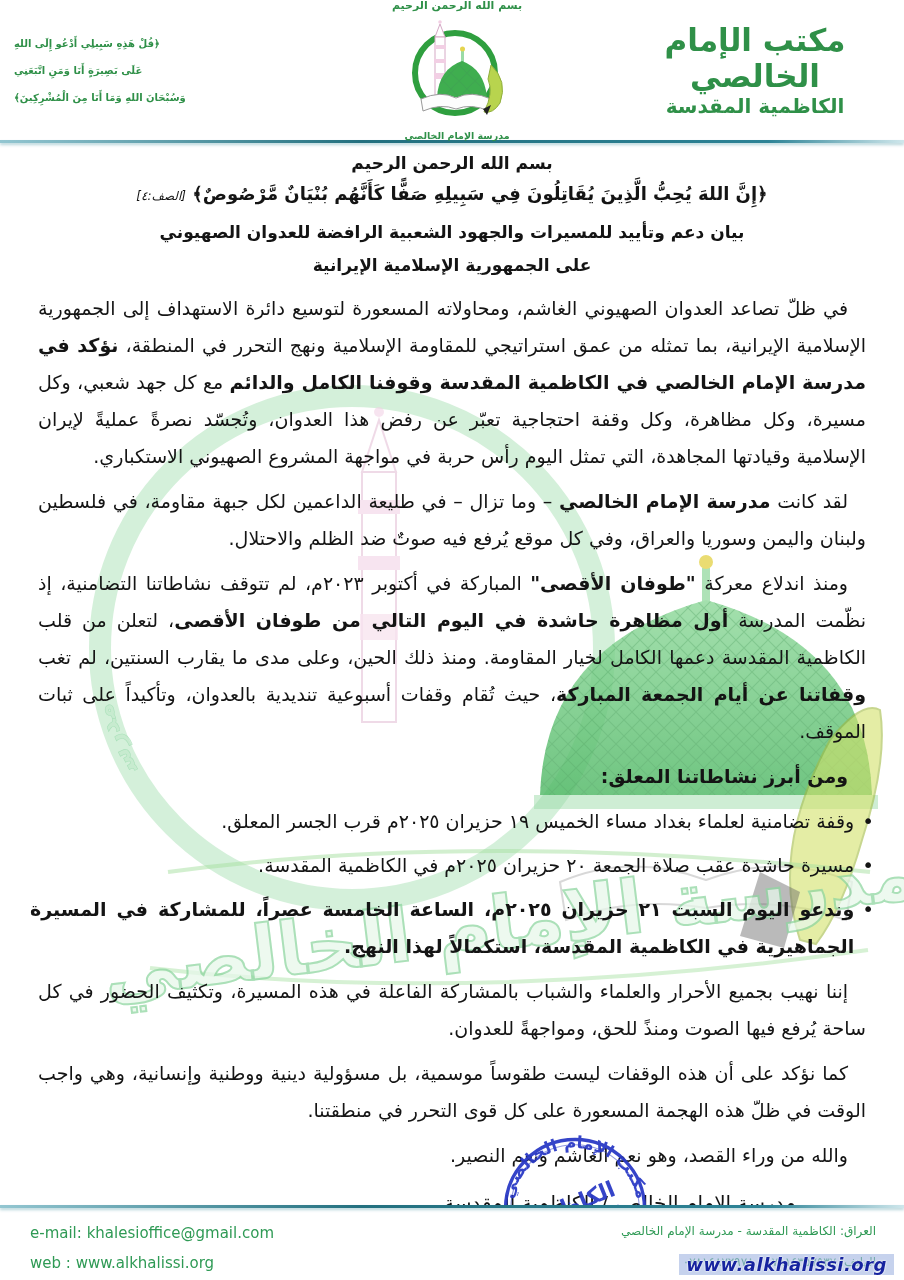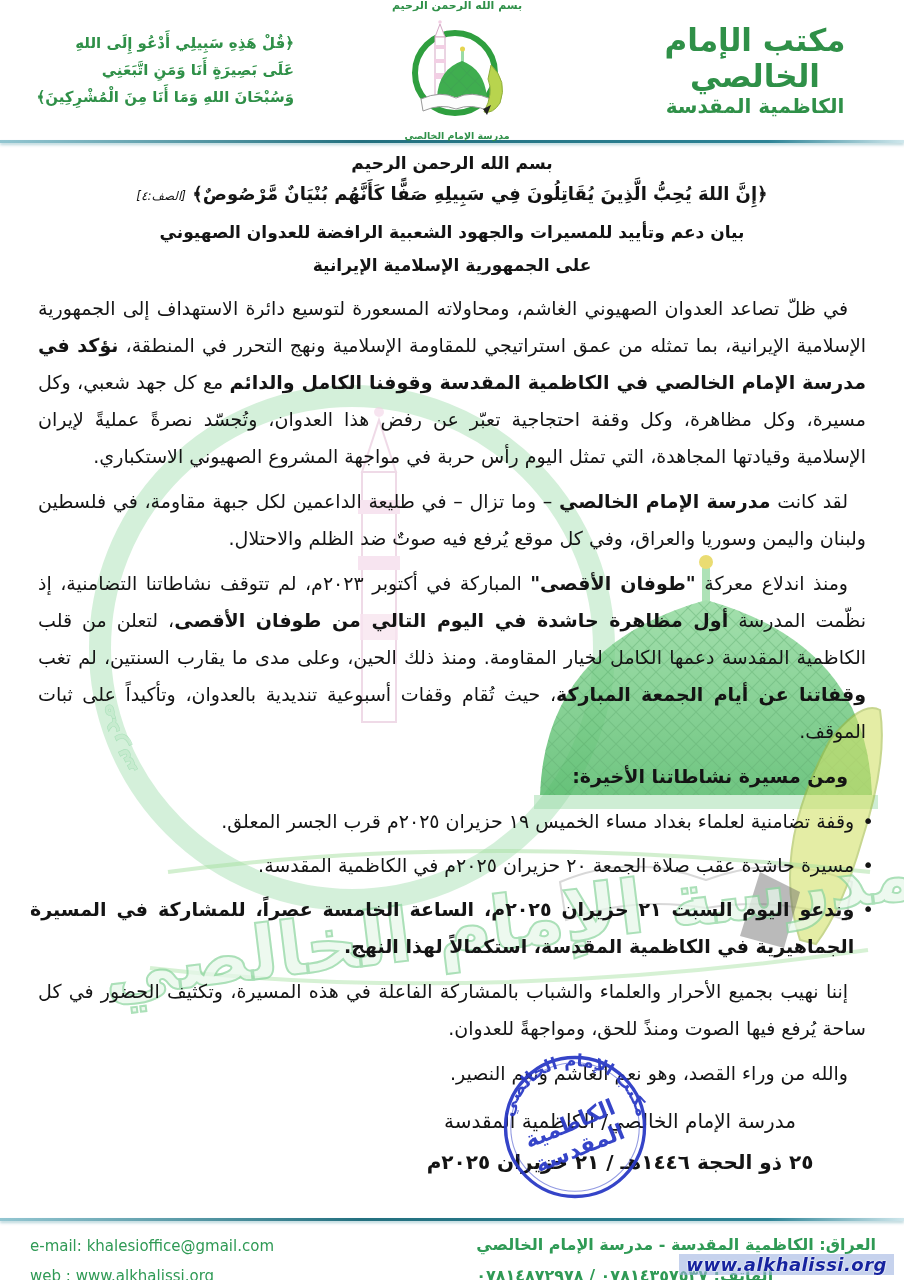--- a/index.html
+++ b/index.html
@@ -9,22 +9,22 @@
     font-family:"DejaVu Sans",sans-serif;color:var(--text_black,#111);
   }
   .wm{position:absolute;inset:0;z-index:0;pointer-events:none;}
   .content{position:relative;z-index:1;padding:0 30px;}
   
   .hdr{display:flex;align-items:center;justify-content:space-between;height:140px;padding:0 14px;}
   .hdr-right{width:270px;text-align:center;color:var(--accent_green);}
   .office-title{font-size:31px;font-weight:bold;letter-spacing:-1px;}
   .office-sub{font-size:20px;font-weight:bold;}
   .hdr-center{width:180px;text-align:center;}
-  .hdr-left{width:280px;text-align:right;color:var(--accent_green);
-    font-size:15px;line-height:27px;font-weight:bold;}
+  .hdr-left{width:280px;text-align:left;color:var(--accent_green);
+    font-size:10px;line-height:27px;font-weight:bold;}
   .sep{height:3px;background:linear-gradient(to left,#cfe7ec 0%,#2d8396 15%,#23707f 60%,#93c6d1 100%);
     box-shadow:0 2px 3px rgba(45,131,150,.35);}
   
   .basmala{text-align:center;font-weight:bold;font-size:17px;margin:10px 0 0;}
   .qverse{text-align:center;font-weight:bold;font-size:18px;margin:10px 0 0;}
   .qverse .ref{font-weight:normal;font-style:italic;font-size:12px;}
   .dtitle{text-align:center;font-weight:bold;font-size:17px;line-height:33px;margin:12px 0 8px;}
   .body p{margin:8px;font-size:19px;line-height:37px;text-align:justify;text-indent:18px;}
   .body p.nojust{text-align:right;}
   p.bullet{display:flex;text-indent:0;margin:7px 0;}
@@ -33,25 +33,25 @@
   
   .signature{position:relative;width:440px;margin:14px auto 0 0;margin-left:auto;margin-right:55px;
     text-align:center;}
   
   .signature{margin-right:auto;margin-left:370px;}
   .sig1{font-size:20px;line-height:30px;}
   .sig2{font-size:20px;font-weight:bold;margin-top:14px;}
   .stamp{position:absolute;left:96px;top:-58px;width:158px;height:158px;opacity:.95;}
   
   .footer{position:absolute;left:0;right:0;bottom:0;z-index:2;background:#fff;}
-  .fwrap{position:relative;height:59px;}
+  .fwrap{position:relative;height:72px;}
   .fleft{position:absolute;left:30px;top:10px;direction:ltr;text-align:left;
     color:var(--footer_green);font-size:15px;line-height:30px;}
   .fright{position:absolute;right:28px;top:8px;color:var(--footer_green);
-    font-weight:bold;font-size:16px;line-height:31px;text-align:left;}
+    font-weight:normal;font-size:12px;line-height:31px;text-align:right;}
   .urlmark{position:absolute;right:10px;bottom:5px;z-index:3;direction:ltr;
     font-style:italic;font-weight:bold;font-size:18px;letter-spacing:.5px;
     color:var(--url_blue);background:rgba(160,180,225,.6);padding:0 7px;
     text-shadow:0 0 2px #fff,0 0 2px #fff;}
 </style>
 </head>
 <body>
 
 <div class="page">
 
@@ -139,36 +139,37 @@
     </div>
     <div class="dtitle">
       <div>بيان دعم وتأييد للمسيرات والجهود الشعبية الرافضة للعدوان الصهيوني</div>
       <div>على الجمهورية الإسلامية الإيرانية</div>
     </div>
 
     <div class="body">
       <p><span>في ظلّ تصاعد العدوان الصهيوني الغاشم، ومحاولاته المسعورة لتوسيع دائرة الاستهداف إلى الجمهورية الإسلامية الإيرانية، بما تمثله من عمق استراتيجي للمقاومة الإسلامية ونهج التحرر في المنطقة، </span><b>نؤكد في مدرسة الإمام الخالصي في الكاظمية المقدسة وقوفنا الكامل والدائم</b><span> مع كل جهد شعبي، وكل مسيرة، وكل مظاهرة، وكل وقفة احتجاجية تعبّر عن رفض هذا العدوان، وتُجسّد نصرةً عمليةً لإيران الإسلامية وقيادتها المجاهدة، التي تمثل اليوم رأس حربة في مواجهة المشروع الصهيوني الاستكباري.</span></p>
       <p><span>لقد كانت </span><b>مدرسة الإمام الخالصي</b><span> – وما تزال – في طليعة الداعمين لكل جبهة مقاومة، في فلسطين ولبنان واليمن وسوريا والعراق، وفي كل موقع يُرفع فيه صوتٌ ضد الظلم والاحتلال.</span></p>
       <p><span>ومنذ اندلاع معركة </span><b>"طوفان الأقصى"</b><span> المباركة في أكتوبر ٢٠٢٣م، لم تتوقف نشاطاتنا التضامنية، إذ نظّمت المدرسة </span><b>أول مظاهرة حاشدة في اليوم التالي من طوفان الأقصى</b><span>، لتعلن من قلب الكاظمية المقدسة دعمها الكامل لخيار المقاومة. ومنذ ذلك الحين، وعلى مدى ما يقارب السنتين، لم تغب </span><b>وقفاتنا عن أيام الجمعة المباركة</b><span>، حيث تُقام وقفات أسبوعية تنديدية بالعدوان، وتأكيداً على ثبات الموقف.</span></p>
-      <p><b>ومن مسيرة نشاطاتنا الأخيرة:</b></p>
+      <p><b>ومن أبرز نشاطاتنا المعلق:</b></p>
 
       <p class="bullet">
         <span class="bmark">•</span>
         <span class="btext"><span>وقفة تضامنية لعلماء بغداد مساء الخميس ١٩ حزيران ٢٠٢٥م قرب الجسر المعلق.</span></span>
       </p>
       <p class="bullet">
         <span class="bmark">•</span>
         <span class="btext"><span>مسيرة حاشدة عقب صلاة الجمعة ٢٠ حزيران ٢٠٢٥م في الكاظمية المقدسة.</span></span>
       </p>
       <p class="bullet">
         <span class="bmark">•</span>
         <span class="btext"><b>وندعو اليوم السبت ٢١ حزيران ٢٠٢٥م، الساعة الخامسة عصراً، للمشاركة في المسيرة الجماهيرية في الكاظمية المقدسة، استكمالاً لهذا النهج.</b></span>
       </p>
 
       <p><span>إننا نهيب بجميع الأحرار والعلماء والشباب بالمشاركة الفاعلة في هذه المسيرة، وتكثيف الحضور في كل ساحة يُرفع فيها الصوت ومنذً للحق، ومواجهةً للعدوان.</span></p>
+      <p><span>كما نؤكد على أن هذه الوقفات ليست طقوساً موسمية، بل مسؤولية دينية ووطنية وإنسانية، وهي واجب الوقت في ظلّ هذه الهجمة المسعورة على كل قوى التحرر في منطقتنا.</span></p>
       <p class="nojust">والله من وراء القصد، وهو نعم الغاشم ونعم النصير.</p>
     </div>
 
     <div class="signature">
       <div class="sig1">مدرسة الإمام الخالصي/ الكاظمية المقدسة</div>
       <div class="sig2">٢٥ ذو الحجة ١٤٤٦هـ / ٢١ حزيران ٢٠٢٥م</div>
       <svg class="stamp" viewBox="0 0 150 150">
         <defs>
             <path id="stArc" d="M 16 88 A 60 60 0 1 1 134 88" fill="none"></path>
           </defs>

